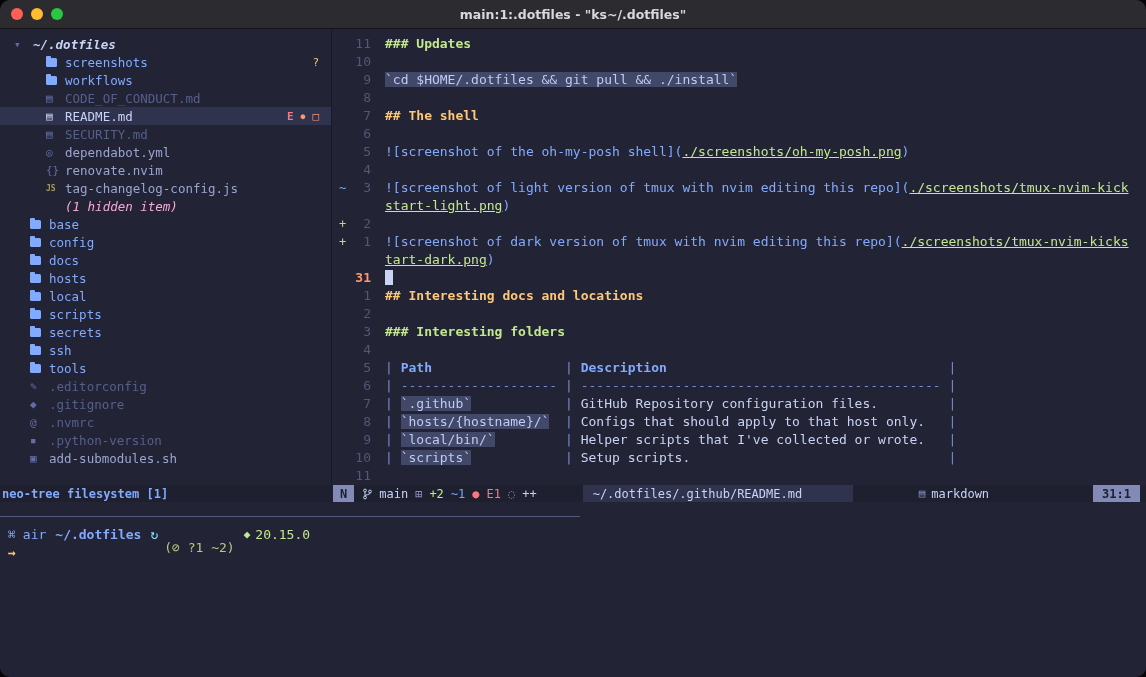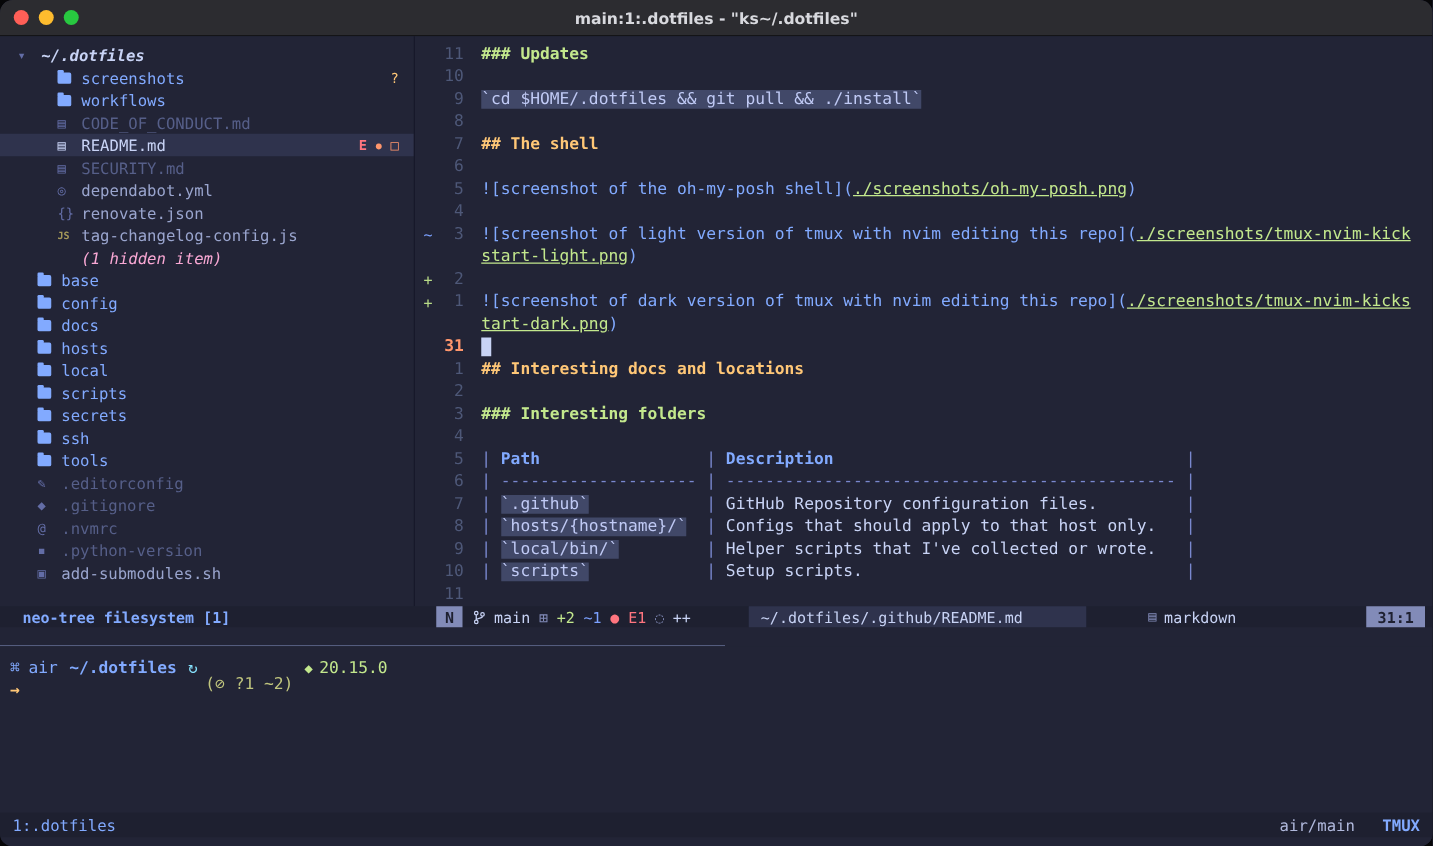--- a/index.html
+++ b/index.html
@@ -50,21 +50,21 @@
   .tok-h3{color:var(--green);font-weight:bold;}
   .tok-md{color:var(--blue);}
   .tok-link{color:var(--green);text-decoration:underline;}
   .tok-codebg{background:var(--codebg);color:#c0caf5;}
   .tok-tb{color:var(--tb);}
   .tok-th{color:var(--blue);font-weight:bold;}
   .tok-fg{color:var(--fg);}
 
   
   .statusline{height:17px;flex:none;background:var(--bgd);display:flex;align-items:center;font-size:12px;color:var(--fg);}
-  .sl-neotree{width:331px;flex:none;padding-left:18px;color:var(--blue);font-weight:bold;}
+  .sl-neotree{width:331px;flex:none;padding-left:2px;color:var(--blue);font-weight:bold;}
   .sl-mode{background:var(--modebg);color:var(--bgd);font-weight:bold;padding:0 7px;height:100%;display:flex;align-items:center;}
   .sl-git{display:flex;gap:7px;margin-left:9px;align-items:center;}
   .sl-ico{color:var(--fg);display:inline-flex;align-items:center;}
   .sl-branch{color:var(--fg);}
   .sl-dimtok{color:#828bb8;}
   .sl-add{color:var(--green);} .sl-chg{color:#7ca1ff;}
   .sl-err{color:var(--red);} .sl-extra{color:var(--fg);}
   .sl-path{margin-left:46px;background:var(--pathbg);padding:0 10px;height:100%;display:flex;align-items:center;min-width:250px;}
   .sl-fill{flex:1;}
   .sl-ft{display:flex;gap:6px;align-items:center;color:var(--fg);}
@@ -112,21 +112,21 @@
   <div class="nvim">
     <div class="sidebar">
       <div class="file-tree">
           <div class="tree-row"><span class="tr-ind" style="width: 14px;"></span><span class="tr-ico dim">▾</span><span class="tr-label lc-root">~/.dotfiles</span><span class="tr-spacer"></span></div>
           <div class="tree-row"><span class="tr-ind" style="width: 46px;"></span><span class="tr-ico"><span class="icon-folder"></span></span><span class="tr-label lc-folder">screenshots</span><span class="tr-spacer"></span><span class="tr-badge bq">?</span></div>
           <div class="tree-row"><span class="tr-ind" style="width: 46px;"></span><span class="tr-ico"><span class="icon-folder"></span></span><span class="tr-label lc-folder">workflows</span><span class="tr-spacer"></span></div>
           <div class="tree-row"><span class="tr-ind" style="width: 46px;"></span><span class="tr-ico dim">▤</span><span class="tr-label lc-dim">CODE_OF_CONDUCT.md</span><span class="tr-spacer"></span></div>
           <div class="tree-row sel"><span class="tr-ind" style="width: 46px;"></span><span class="tr-ico lt">▤</span><span class="tr-label lc-fg">README.md</span><span class="tr-spacer"></span><span class="tr-badge bred">E</span><span class="tr-badge bdot">●</span><span class="tr-badge borange">□</span></div>
           <div class="tree-row"><span class="tr-ind" style="width: 46px;"></span><span class="tr-ico dim">▤</span><span class="tr-label lc-dim">SECURITY.md</span><span class="tr-spacer"></span></div>
           <div class="tree-row"><span class="tr-ind" style="width: 46px;"></span><span class="tr-ico dim">◎</span><span class="tr-label lc-file">dependabot.yml</span><span class="tr-spacer"></span></div>
-          <div class="tree-row"><span class="tr-ind" style="width: 46px;"></span><span class="tr-ico dim">{}</span><span class="tr-label lc-file">renovate.json</span><span class="tr-spacer"></span></div>
+          <div class="tree-row"><span class="tr-ind" style="width: 46px;"></span><span class="tr-ico dim">{}</span><span class="tr-label lc-file">renovate.nvim</span><span class="tr-spacer"></span></div>
           <div class="tree-row"><span class="tr-ind" style="width: 46px;"></span><span class="tr-ico js">JS</span><span class="tr-label lc-file">tag-changelog-config.js</span><span class="tr-spacer"></span></div>
           <div class="tree-row"><span class="tr-ind" style="width: 46px;"></span><span class="tr-ico "></span><span class="tr-label lc-hidden">(1 hidden item)</span><span class="tr-spacer"></span></div>
           <div class="tree-row"><span class="tr-ind" style="width: 30px;"></span><span class="tr-ico"><span class="icon-folder"></span></span><span class="tr-label lc-folder">base</span><span class="tr-spacer"></span></div>
           <div class="tree-row"><span class="tr-ind" style="width: 30px;"></span><span class="tr-ico"><span class="icon-folder"></span></span><span class="tr-label lc-folder">config</span><span class="tr-spacer"></span></div>
           <div class="tree-row"><span class="tr-ind" style="width: 30px;"></span><span class="tr-ico"><span class="icon-folder"></span></span><span class="tr-label lc-folder">docs</span><span class="tr-spacer"></span></div>
           <div class="tree-row"><span class="tr-ind" style="width: 30px;"></span><span class="tr-ico"><span class="icon-folder"></span></span><span class="tr-label lc-folder">hosts</span><span class="tr-spacer"></span></div>
           <div class="tree-row"><span class="tr-ind" style="width: 30px;"></span><span class="tr-ico"><span class="icon-folder"></span></span><span class="tr-label lc-folder">local</span><span class="tr-spacer"></span></div>
           <div class="tree-row"><span class="tr-ind" style="width: 30px;"></span><span class="tr-ico"><span class="icon-folder"></span></span><span class="tr-label lc-folder">scripts</span><span class="tr-spacer"></span></div>
           <div class="tree-row"><span class="tr-ind" style="width: 30px;"></span><span class="tr-ico"><span class="icon-folder"></span></span><span class="tr-label lc-folder">secrets</span><span class="tr-spacer"></span></div>
           <div class="tree-row"><span class="tr-ind" style="width: 30px;"></span><span class="tr-ico"><span class="icon-folder"></span></span><span class="tr-label lc-folder">ssh</span><span class="tr-spacer"></span></div>
@@ -211,20 +211,14 @@
       <span class="p-sync">↻</span>
       <span class="p-git">(⊘ ?1 ~2)</span>
       <span class="p-node-ico">◆</span>
       <span class="p-node">20.15.0</span>
     </div>
     <div class="prompt2">
       <span class="p-arrow">→</span>
     </div>
   </div>
 
-  <div class="tmuxbar">
-    <span class="tm-win">1:.dotfiles</span>
-    <span class="tm-fill"></span>
-    <span class="tm-session">air/main</span>
-    <span class="tm-label">TMUX</span>
-  </div>
   <div class="bottom-pad"></div>
 </div>
 
 </body></html>

